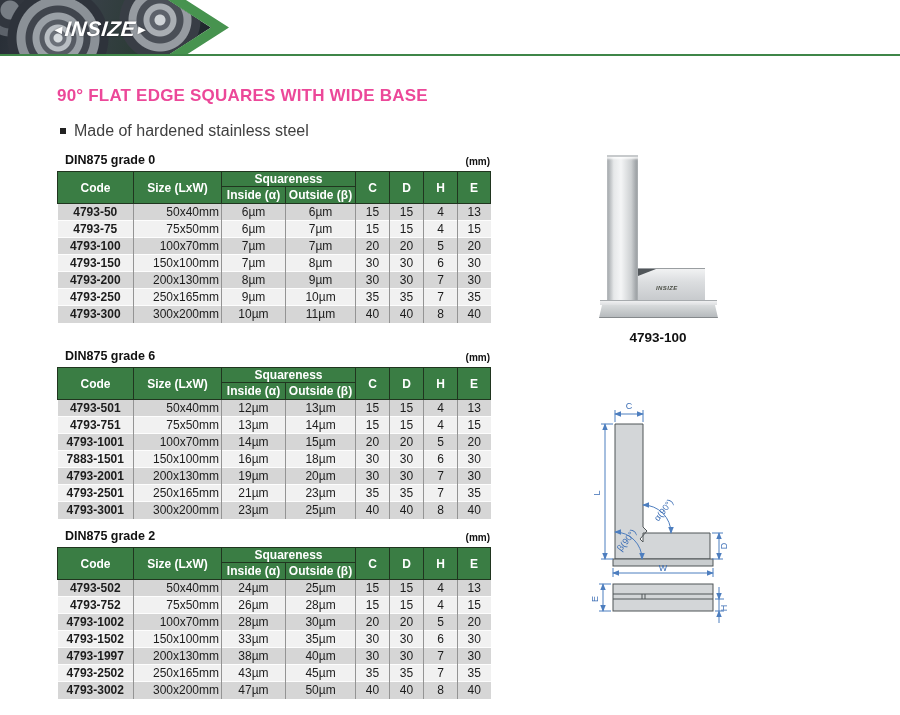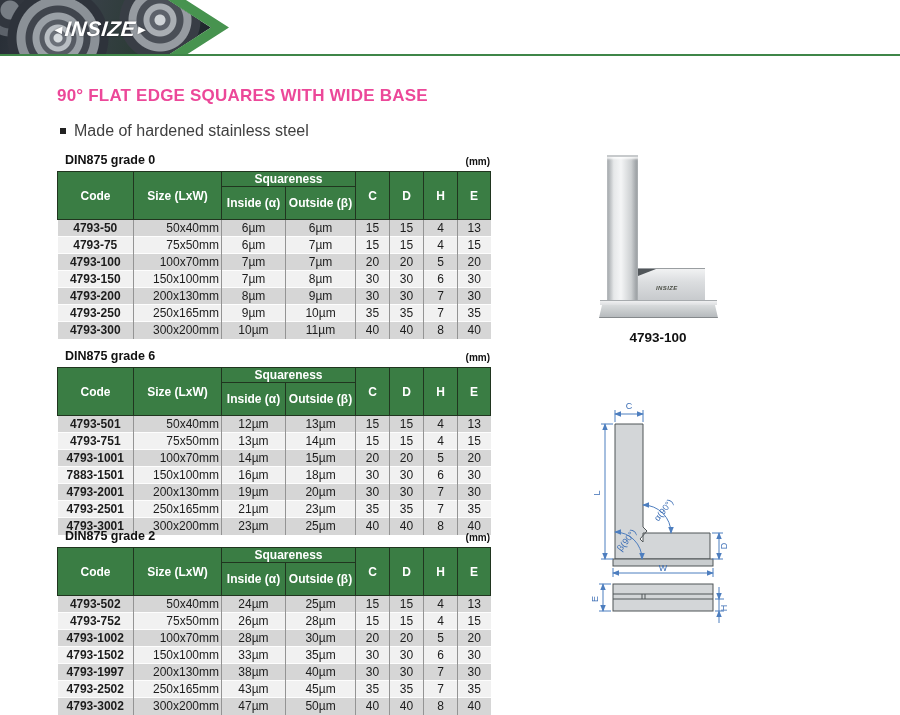--- a/index.html
+++ b/index.html
@@ -45,21 +45,21 @@
   .section-head { display:flex; justify-content:space-between; align-items:flex-end; margin-bottom:4px; }
   .grade { font-size:12.5px; font-weight:bold; color:#111;margin-left:8px; }
   .unit  { font-size:10px; font-weight:bold; color:#111; }
 
   table.spec { width:433px; border-collapse:collapse; table-layout:fixed; }
   table.spec th {
     background:#3a7d44; color:#fff; font-size:12px; font-weight:bold;
     border:1px solid #20351f; padding:0; text-align:center;
   }
   table.spec thead tr.h1 th { height:15px; }
-  table.spec thead tr.h2 th { height:33px; }
+  table.spec thead tr.h2 th { height:17px; }
   table.spec td {
     font-size:12px; color:#1c1c1c; text-align:center; height:17px; padding:0 2px;
     border-left:1px solid #949494; border-top:1px solid #fdfdfd; overflow:hidden; white-space:nowrap;
   }
   table.spec td:first-child { border-left:none; font-weight:bold; }
   table.spec td.size { text-align:right; padding-left:10px; }
   table.spec tbody tr:nth-child(odd)  td { background:#d6d6d6; }
   table.spec tbody tr:nth-child(even) td { background:#f1f1f1; }
 
   

